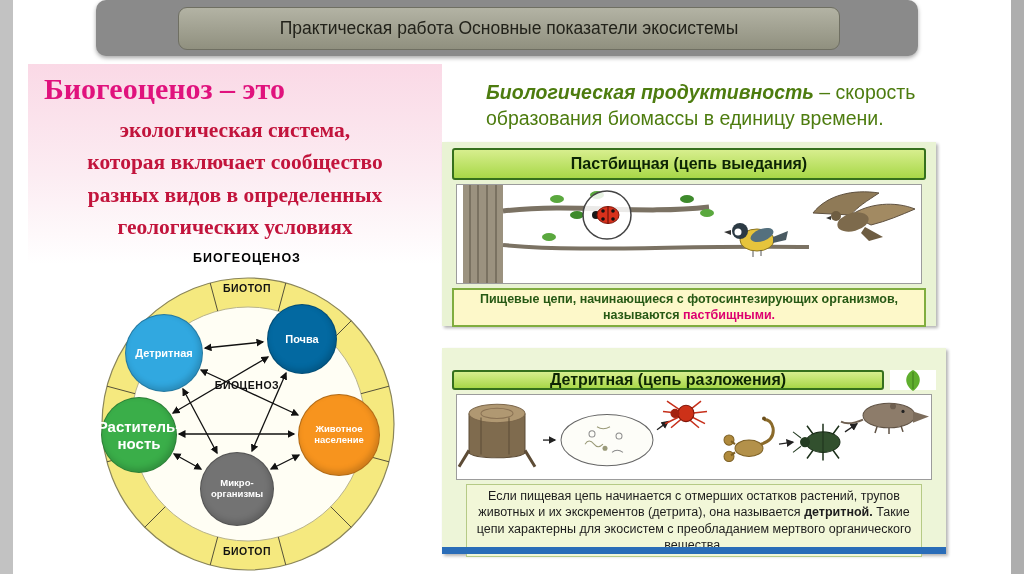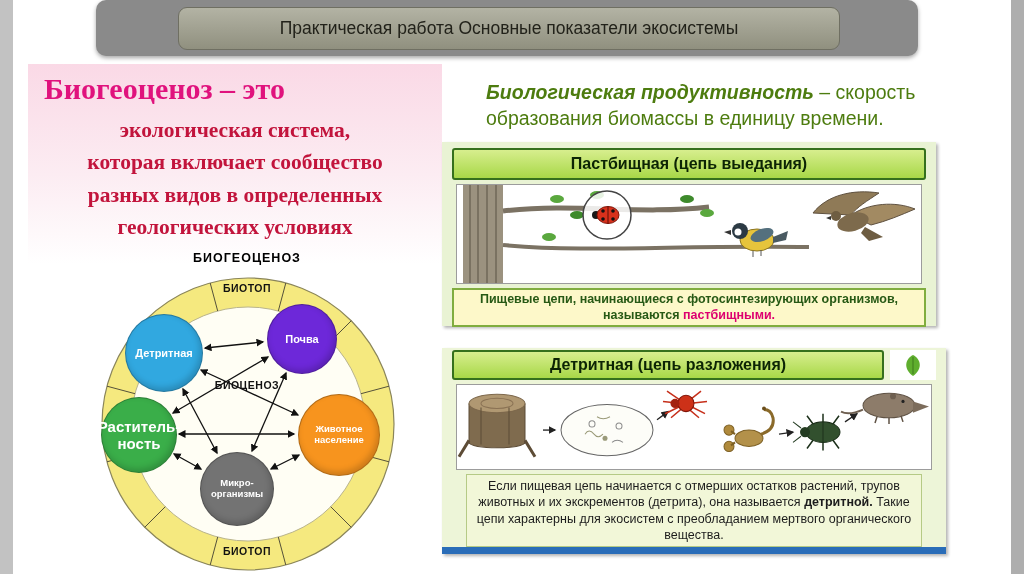--- a/index.html
+++ b/index.html
@@ -53,21 +53,21 @@
   .chain-header { background:linear-gradient(#d7ee8e,#a8d848); border:2px solid #35701d;
     border-radius:3px; display:flex; align-items:center; justify-content:center;
     font-weight:bold; font-size:16px; color:#0c2404; }
   .p1-header { margin:6px 10px 4px; height:28px; }
   .p1-image { margin:0 14px; height:98px; background:#fff; border:1px solid #9c9c9c; overflow:hidden; }
   .p1-caption { margin:4px 10px 5px; background:#fdf8c9; border:2px solid #80ad3f;
     padding:2px 6px; font-size:12.5px; font-weight:bold; color:#275915;
     text-align:center; line-height:1.25; }
   .p1-caption .hl { color:#dd0070; }
 
-  .p2-headrow { display:flex; margin:2px 10px 4px; height:30px; }
+  .p2-headrow { display:flex; margin:22px 10px 4px; height:20px; }
   .p2-header { flex:1; }
   .p2-leaf { width:46px; margin-left:6px; background:#fff; display:flex;
     align-items:center; justify-content:center; }
   .p2-image { margin:0 14px; height:84px; background:#fff; border:1px solid #9c9c9c; overflow:hidden; }
   .p2-caption { margin:4px 24px 0; background:#f2f7d8; border:1px solid #b5ca85;
     padding:3px 8px; font-size:12.5px; color:#1c1c1c; text-align:center; line-height:1.3; }
   .p2-caption .bd { font-weight:bold; }
   .p2-blue { position:absolute; left:0; right:0; bottom:0; height:7px; background:#2a6db8; }
 </style>
 </head>
@@ -122,21 +122,21 @@
         <line x1="238" y1="123" x2="204" y2="201"></line>
         <line x1="126" y1="204" x2="153" y2="219"></line>
         <line x1="251" y1="205" x2="223" y2="219"></line>
         <line x1="157" y1="98" x2="215" y2="92"></line>
       </g>
     </svg>
     <div class="lbl biotop-top">БИОТОП</div>
     <div class="lbl biocenoz">БИОЦЕНОЗ</div>
     <div class="lbl biotop-bottom">БИОТОП</div>
     <div class="node n-atm" style="background-color: rgb(49, 168, 224);">Детритная</div>
-    <div class="node n-soil" style="background-color: #6d28d9;">Почва</div>
+    <div class="node n-soil" style="background-color: #0369a1;">Почва</div>
     <div class="node n-plant" style="background-color: rgb(58, 174, 73);">Раститель-
 ность</div>
     <div class="node n-anim" style="background-color: rgb(247, 148, 30);">Животное
 население</div>
     <div class="node n-micro" style="background-color: #737373;">Микро-
 организмы</div>
   </div>
 
   <div class="def-right">
     <span class="term">Биологическая продуктивность</span><span> – скорость</span><br>

